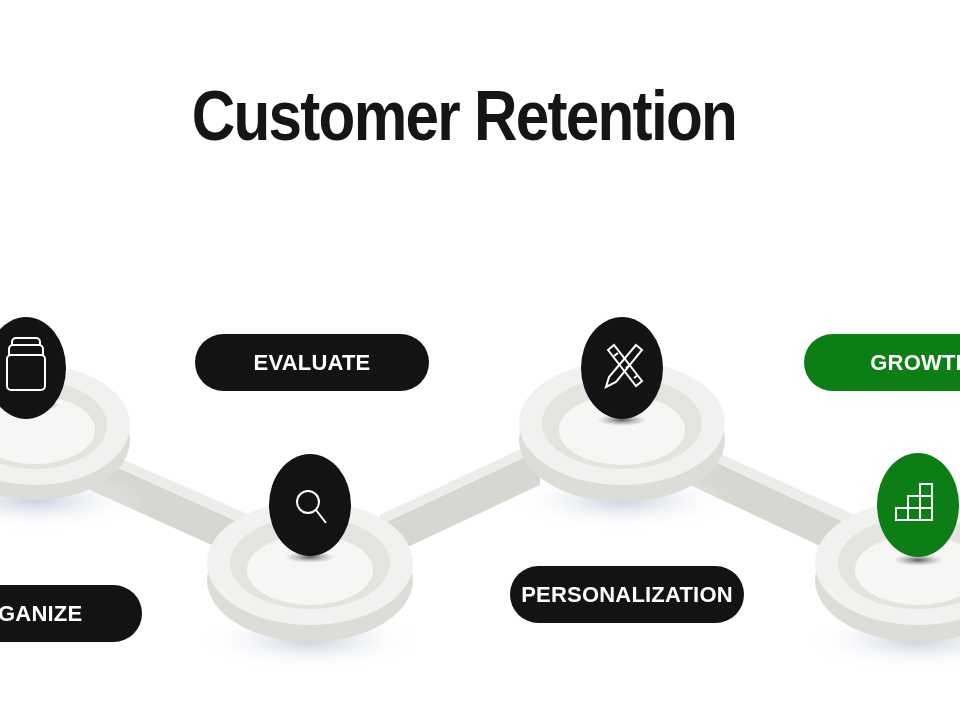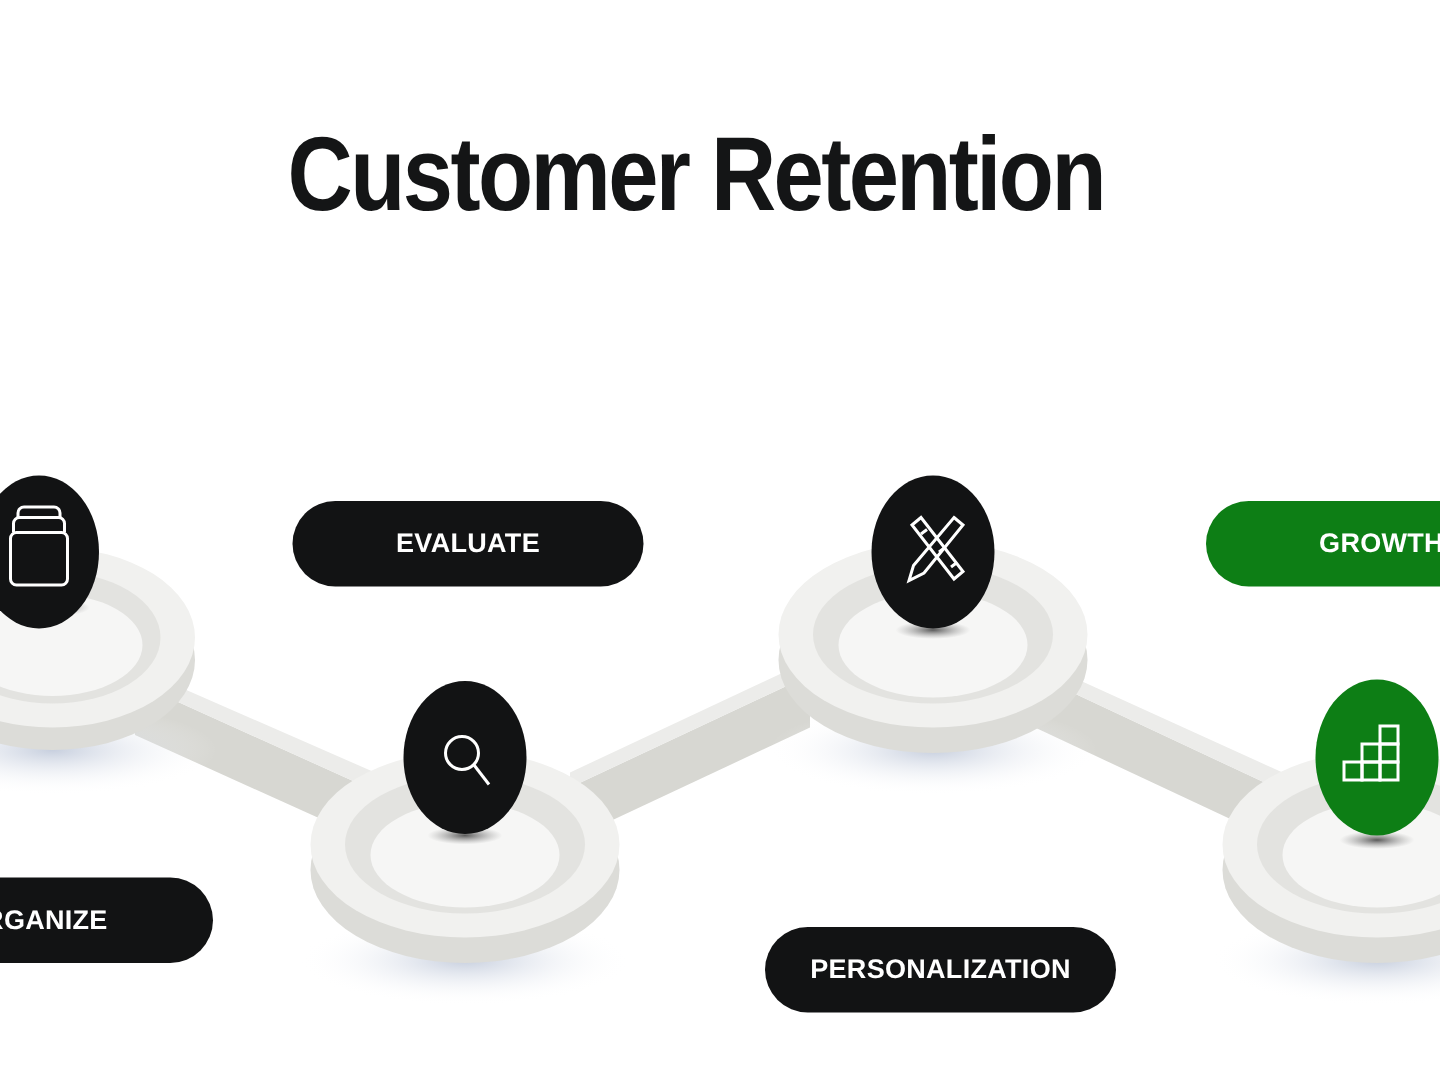--- a/index.html
+++ b/index.html
@@ -1,19 +1,19 @@
 <!DOCTYPE html>
 <html><head>
 <meta charset="utf-8">
 <style>
   html, body { margin:0; padding:0; }
   body { width:960px; height:720px; background:#ffffff; position:relative; overflow:hidden; font-family:"Liberation Sans", sans-serif; }
   .title { position:absolute; left:0; width:928px; top:76px; text-align:center; font-size:70px; font-weight:bold; color:#141516; letter-spacing:-2px; transform:scaleX(0.86); transform-origin:463px 0; }
   svg.scene { position:absolute; left:0; top:0; }
-  .pill { position:absolute; height:57px; border-radius:29px; color:#fff; font-weight:bold; font-size:18px; display:flex; align-items:center; justify-content:center; letter-spacing:0.2px; white-space:nowrap; overflow:hidden; }
+  .pill { position:absolute; height:57px; border-radius:29px; color:#fff; font-weight:bold; font-size:22px; display:flex; align-items:center; justify-content:center; letter-spacing:0.2px; white-space:nowrap; overflow:hidden; }
   .pill.dark { background:#121314; }
   .pill.green { background:#0d7e15; }
 </style>
 </head>
 <body>
 
 <div class="title">Customer Retention</div>
 
 <svg class="scene" width="960" height="720" viewBox="0 0 960 720">
   <defs>
@@ -101,14 +101,14 @@
       <rect x="920" y="508" width="12" height="12"></rect>
       <rect x="908" y="496" width="12" height="12"></rect>
       <rect x="920" y="496" width="12" height="12"></rect>
       <rect x="920" y="484" width="12" height="12"></rect>
     </g>
   </g>
 </svg>
 
 <div class="pill dark" style="left:-95px; top:585px; width:237px;">ORGANIZE</div>
 <div class="pill dark" style="left:195px; top:334px; width:234px;">EVALUATE</div>
-<div class="pill dark" style="left:510px; top:618px; width:234px;">PERSONALIZATION</div>
+<div class="pill dark" style="left:510px; top:566px; width:234px;">PERSONALIZATION</div>
 <div class="pill green" style="left:804px; top:334px; width:234px;">GROWTH</div>
 
 </body></html>

